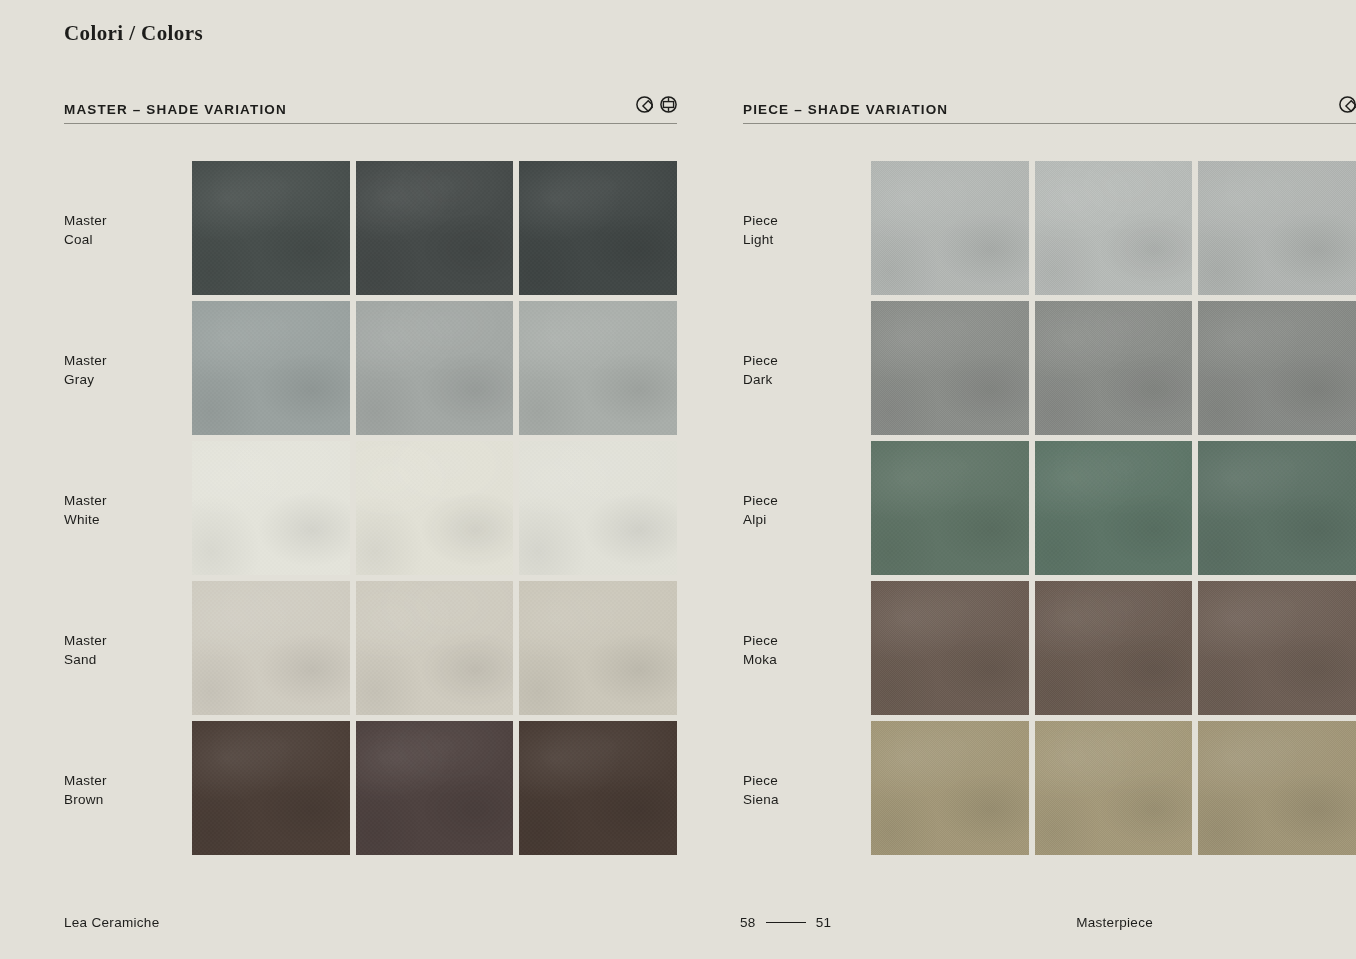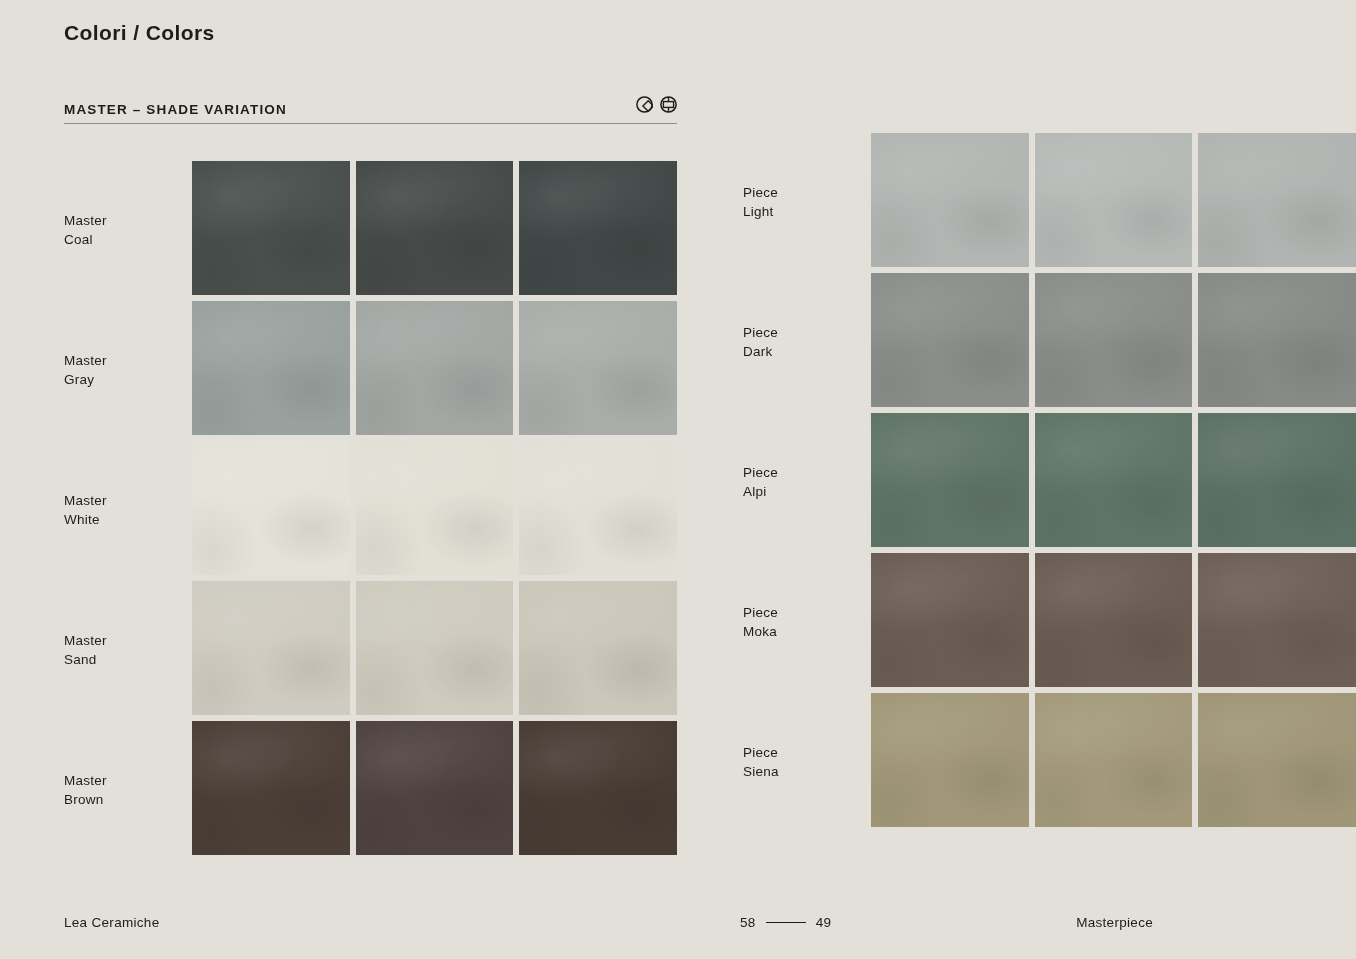--- a/index.html
+++ b/index.html
@@ -23,21 +23,21 @@
     width: 1356px;
     height: 959px;
     padding: 0;
   }
 
   
   .page-title {
     position: absolute;
     left: 64px;
     top: 21px;
-    font-family: Liberation Sans, sans-serif;
+    font-family: Liberation Serif, serif;
     font-weight: bold;
     font-size: 21px;
     letter-spacing: 0.4px;
     color: #1d1d1b;
   }
 
   
   .columns {
     position: absolute;
     left: 0;
@@ -275,20 +275,31 @@
           <div class="tiles">
             <div class="tile soft" style="background:#4b3e37"></div>
             <div class="tile soft" style="background:#4e4240"></div>
             <div class="tile soft" style="background:#483b34"></div>
           </div>
         </div>
       </div>
     </div>
 
     <div class="column right">
+      <div class="section-head">
+        <div class="section-title">PIECE – SHADE VARIATION</div>
+        <div class="section-icons">
+          <span class="sv-icon">
+            <svg width="17" height="17" viewBox="0 0 17 17" aria-hidden="true">
+              <circle cx="8.5" cy="8.5" r="7.6" fill="none" stroke="#1d1d1b" stroke-width="1.5"></circle>
+              <rect x="8.5" y="3.2" width="7.5" height="7.5" fill="none" stroke="#1d1d1b" stroke-width="1.4" transform="rotate(45 8.5 8.5)"></rect>
+            </svg>
+          </span>
+        </div>
+      </div>
 
       <div class="swatch-rows">
 
         <div class="swatch-row">
           <div class="row-label">Piece
 Light</div>
           <div class="tiles">
             <div class="tile grainy" style="background:#b4b8b5"></div>
             <div class="tile grainy" style="background:#b8bcb9"></div>
             <div class="tile grainy" style="background:#b2b6b3"></div>
@@ -337,18 +348,18 @@
       </div>
     </div>
 
   </div>
 
   <div class="footer">
     <div class="footer-left">Lea  Ceramiche</div>
     <div class="footer-center">
       <span>58</span>
       <span class="page-rule"></span>
-      <span>49</span>
+      <span>51</span>
     </div>
     <div class="footer-right">Masterpiece</div>
   </div>
 
 </div>
 
 </body></html>

